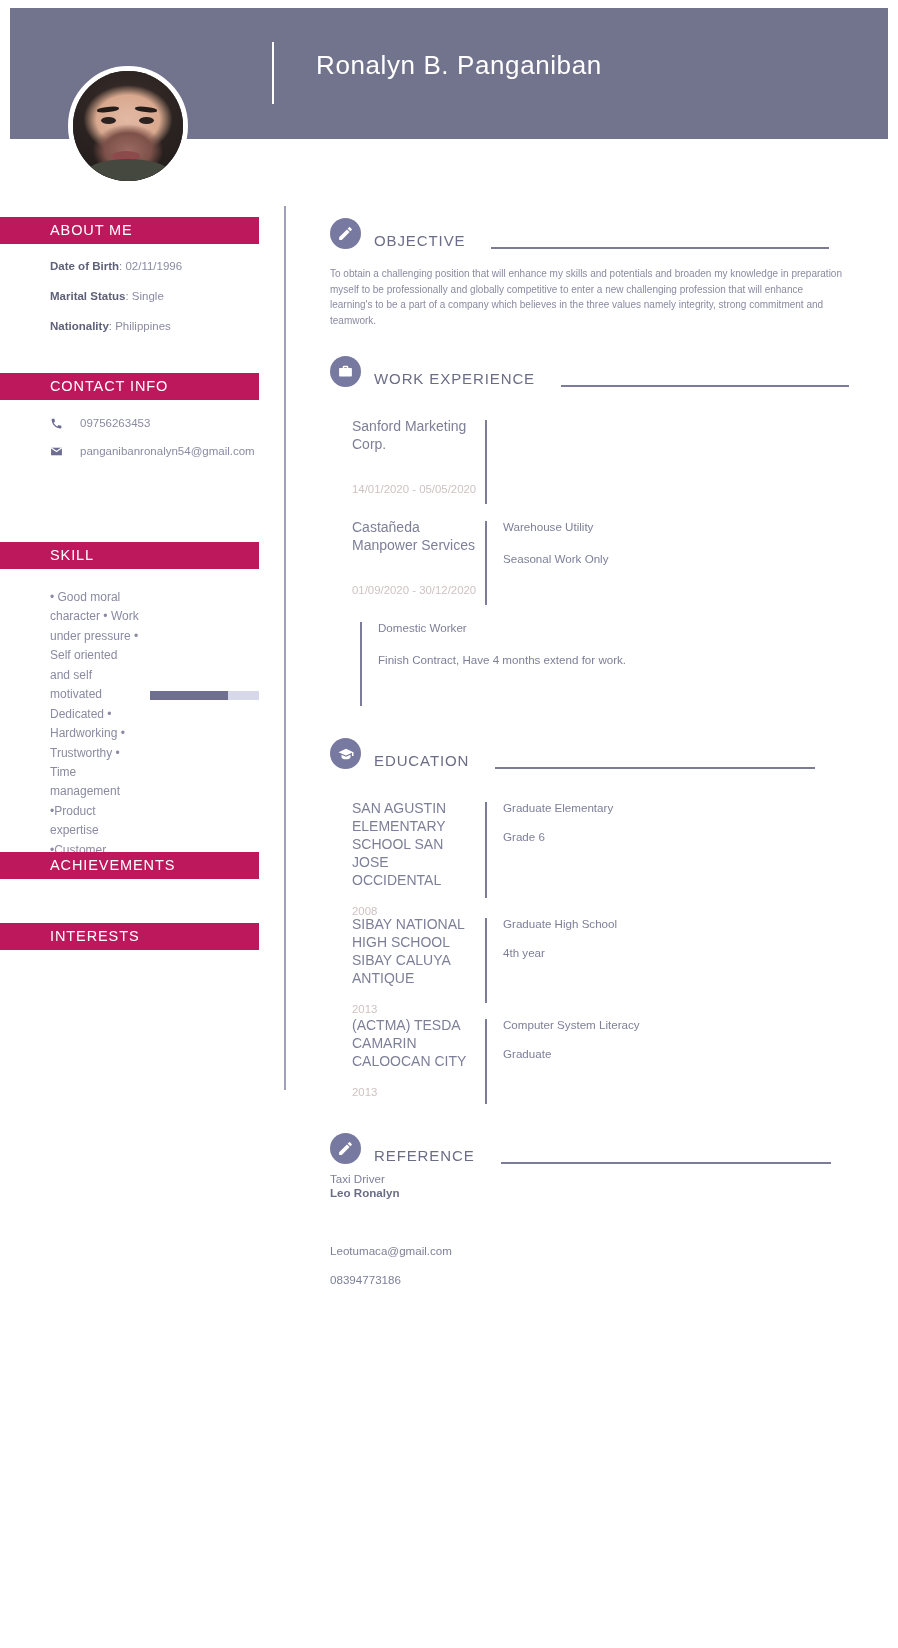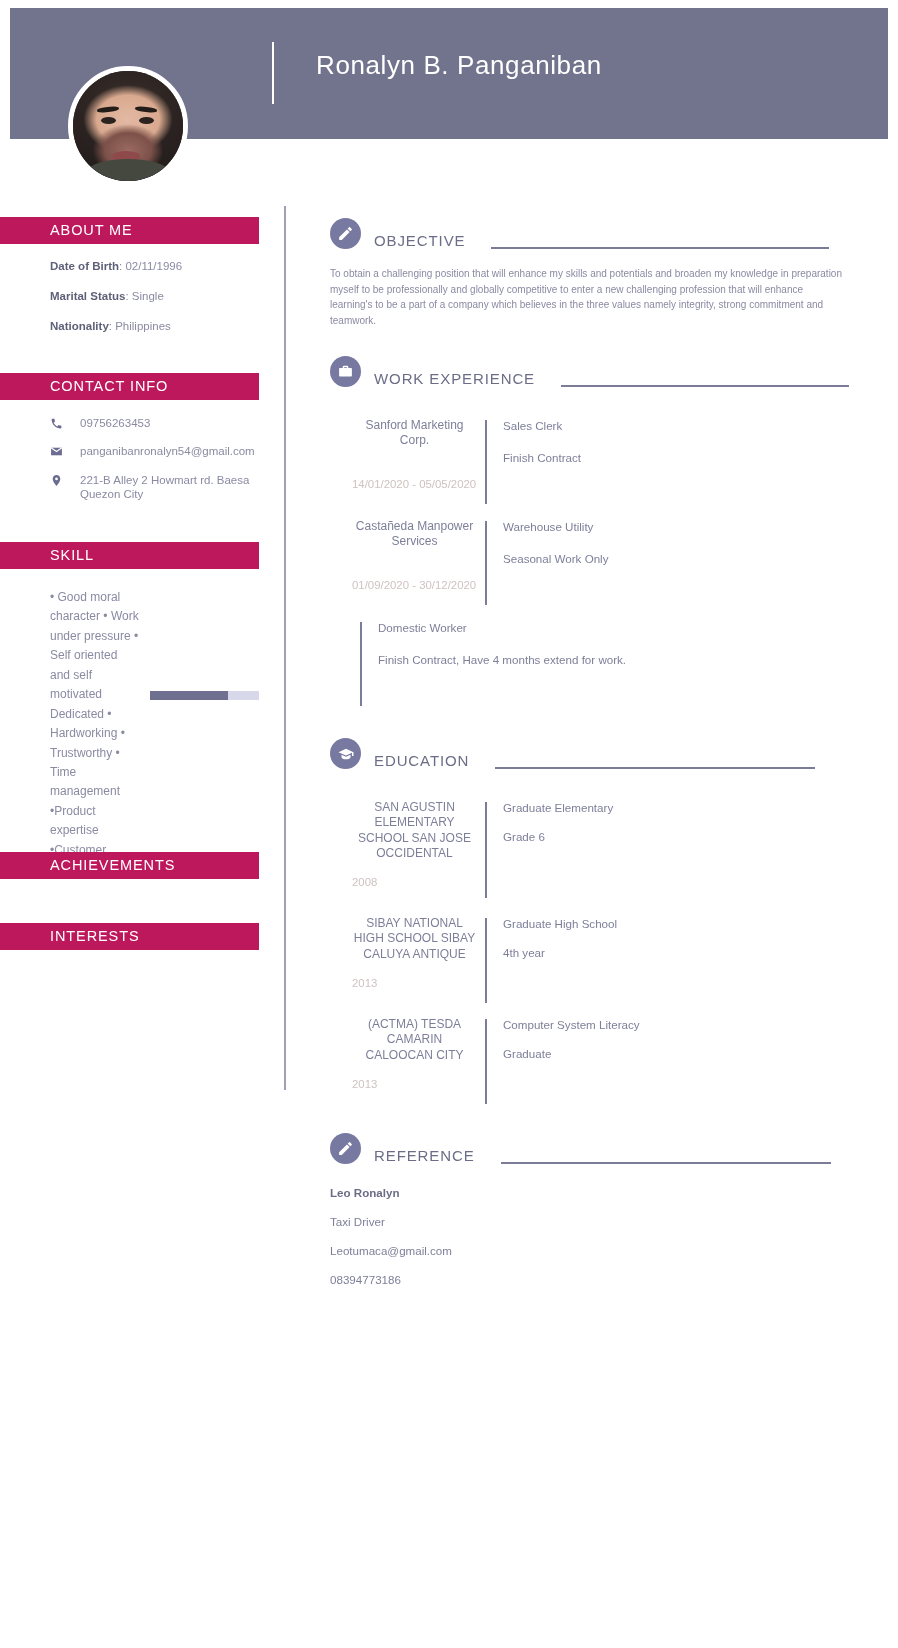--- a/index.html
+++ b/index.html
@@ -195,24 +195,23 @@
     background: #6b6c90;
   }
   .tick {
     width: 5px; height: 11px;
     border-radius: 2px;
     background: #6b6c90;
     margin-left: 1px;
   }
   .entry .left-col { width: 125px; flex: 0 0 125px; }
   .e-org {
-    font-size: 12px;
+    font-size: 14px;
     color: #7d7f99;
     line-height: 1.28;
-    text-align: center;
   }
   .e-date {
     margin-top: 28px;
     font-size: 11.4px;
     color: #cfc2c2;
     line-height: 1.3;
   }
   .entry .sep {
     width: 2px;
     background: #7b7d98;
@@ -287,28 +286,20 @@
       </div>
       <div class="contact-row">
         <span class="ci">
           <svg width="13" height="13" viewBox="0 0 24 24" fill="#6b6c90">
               <path d="M2 5h20v14H2z" fill="#6b6c90"></path>
               <path d="M2 5l10 7 10-7" stroke="#ffffff" stroke-width="2" fill="none"></path>
             </svg>
         </span>
         <span class="ctext">panganibanronalyn54@gmail.com</span>
       </div>
-      <div class="contact-row">
-        <span class="ci">
-          <svg width="13" height="13" viewBox="0 0 24 24" fill="#6b6c90">
-              <path d="M12 2C8.1 2 5 5.1 5 9c0 5.2 7 13 7 13s7-7.8 7-13c0-3.9-3.1-7-7-7zm0 9.5A2.5 2.5 0 1 1 12 6.5a2.5 2.5 0 0 1 0 5z"></path>
-            </svg>
-        </span>
-        <span class="ctext">221-B Alley 2 Howmart rd. Baesa Quezon City</span>
-      </div>
     </div>
 
     <div class="side-bar-title" style="top:542px">SKILL</div>
 
     <div class="side-body skill-text" style="top:588px">• Good moral character • Work under pressure • Self oriented and self motivated Dedicated • Hardworking • Trustworthy • Time management •Product expertise •Customer service</div>
 
     <div class="skill-bar">
       <i id="skill-fill" style="width: 72%;"></i>
     </div>
 
@@ -342,24 +333,20 @@
       <span class="sec-line" style="width:288px"></span>
     </div>
 
     <div class="entry" style="top:418px; left:0; height:86px">
       <span class="bullet-col"><span class="dot"></span></span>
       <span class="left-col">
         <span class="e-org" style="display:block">Sanford Marketing Corp.</span>
         <span class="e-date" style="display:block">14/01/2020 - 05/05/2020</span>
       </span>
       <span class="sep"></span>
-      <span class="right-col">
-        <span class="e-role" style="display:block">Sales Clerk</span>
-        <span class="e-note" style="display:block">Finish Contract</span>
-      </span>
     </div>
 
     <div class="entry" style="top:519px; left:0; height:86px">
       <span class="bullet-col"><span class="dot"></span></span>
       <span class="left-col">
         <span class="e-org" style="display:block">Castañeda Manpower Services</span>
         <span class="e-date" style="display:block">01/09/2020 - 30/12/2020</span>
       </span>
       <span class="sep"></span>
       <span class="right-col">
@@ -431,18 +418,18 @@
       <span class="sec-icon">
         <svg width="17" height="17" viewBox="0 0 24 24" fill="#ffffff">
             <path d="M3 17.25V21h3.75L17.8 9.94l-3.75-3.75L3 17.25zM20.7 7.04a1 1 0 0 0 0-1.41l-2.34-2.34a1 1 0 0 0-1.41 0l-1.83 1.83 3.75 3.75 1.83-1.83z"></path>
           </svg>
       </span>
       <span class="sec-title">REFERENCE</span>
       <span class="sec-line" style="width:330px"></span>
     </div>
 
     <div class="ref-line strong" style="top:1186px; left:0">Leo Ronalyn</div>
-    <div class="ref-line" style="top:1215px; left:0">Taxi Driver</div>
+    <div class="ref-line" style="top:1172px; left:0">Taxi Driver</div>
     <div class="ref-line" style="top:1244px; left:0">Leotumaca@gmail.com</div>
     <div class="ref-line" style="top:1273px; left:0">08394773186</div>
 
   </div>
 </div>
 
 </body></html>

